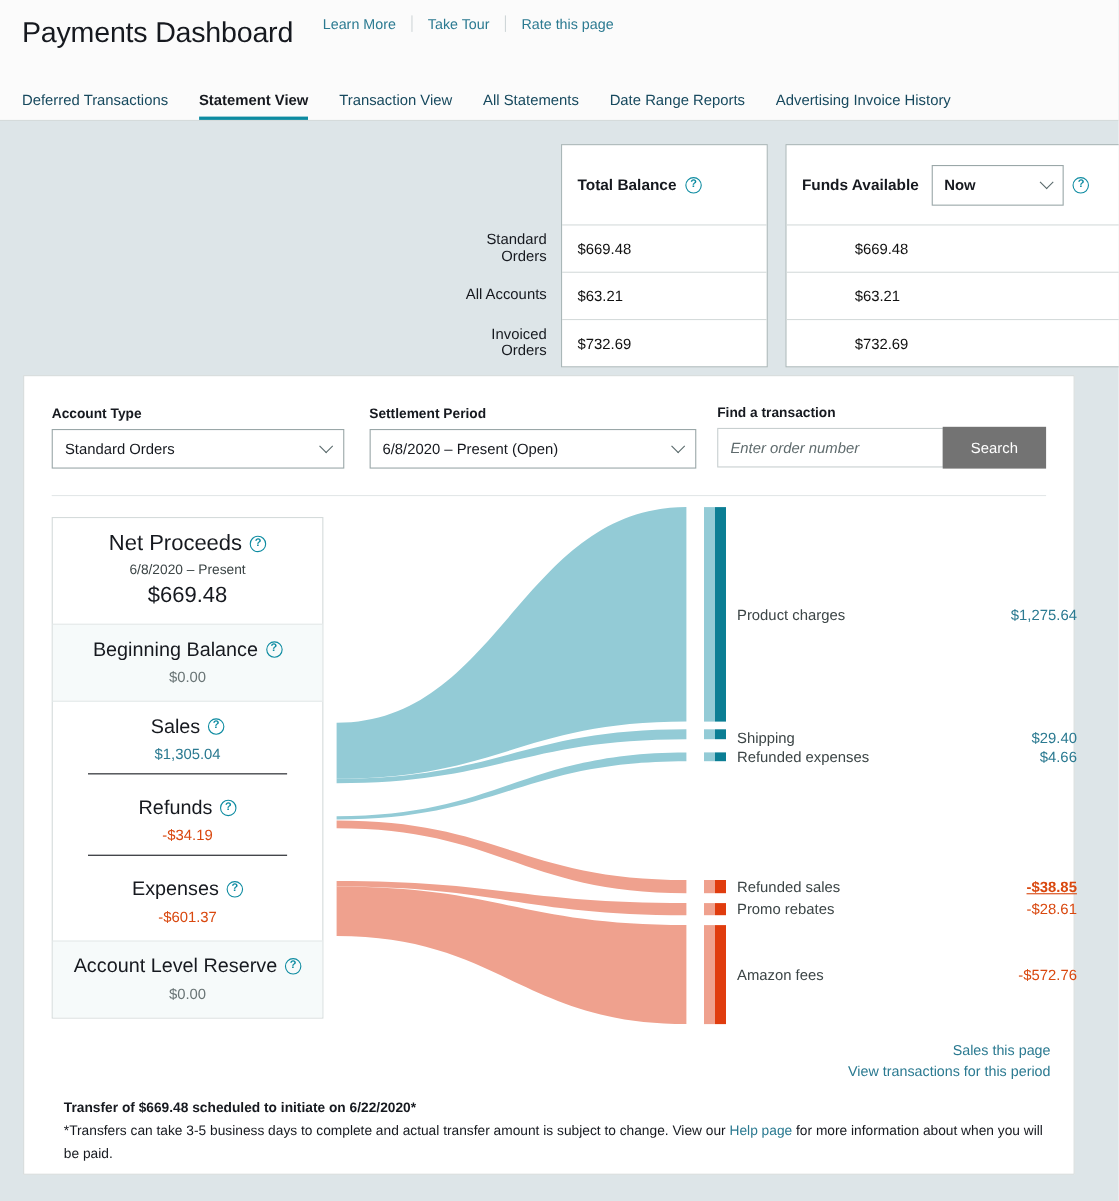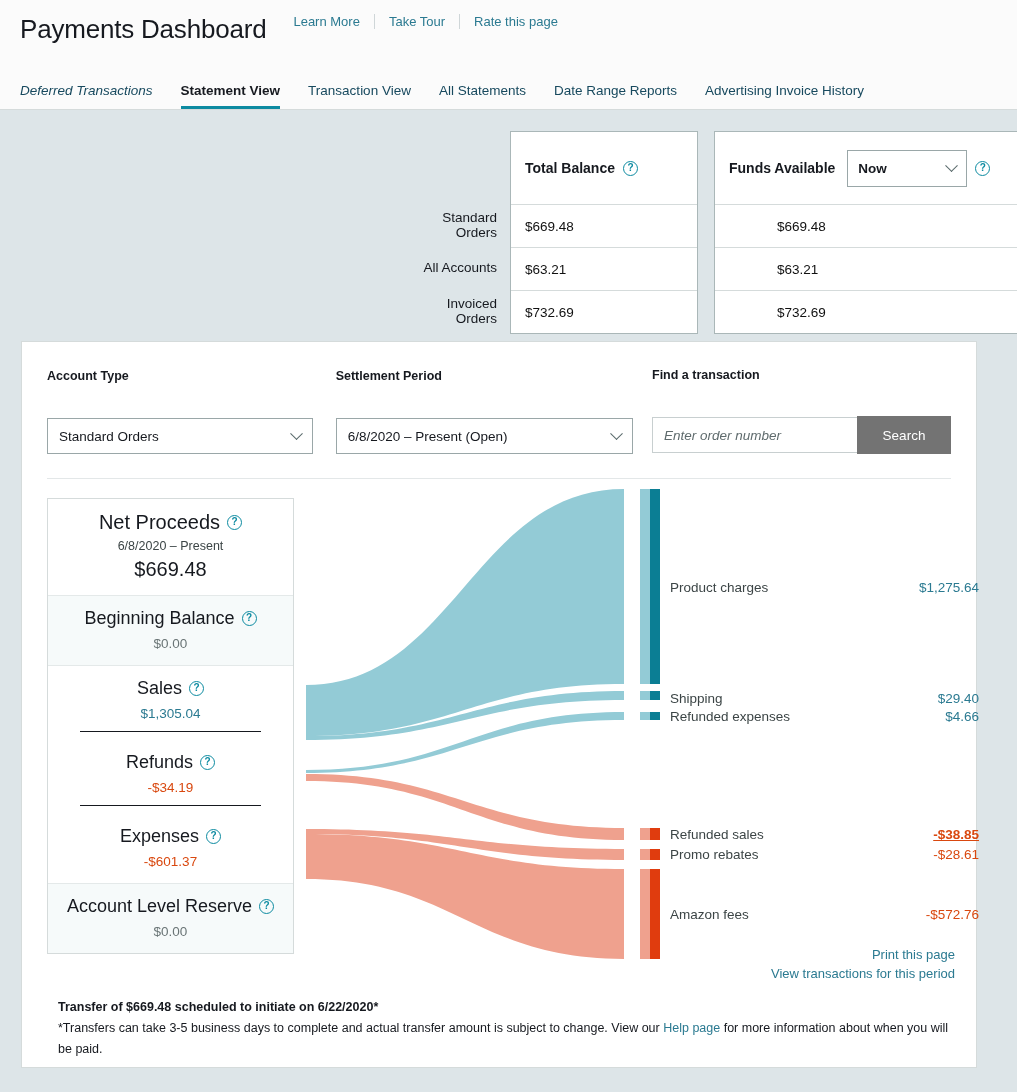--- a/index.html
+++ b/index.html
@@ -56,21 +56,21 @@
     height: 42px;
   }
   .tab {
     font-size: 13.5px;
     color: #17495e;
     padding: 0 14px 11px 14px;
     cursor: pointer;
     position: relative;
     white-space: nowrap;
   }
-  .tab:first-child { padding-left: 0; font-style: italic; }
+  .tab:first-child { padding-left: 0; }
   .tab.active { font-weight: bold; color: #16191f; }
   .tab.active::after {
     content: "";
     position: absolute;
     left: 14px; right: 14px; bottom: 0;
     height: 3px; background: #0d8ba1;
   }
   .tab.active:first-child::after { left: 0; }
   .balance-table {
     position: absolute;
@@ -159,21 +159,21 @@
     padding: 26px 25px 0 25px;
     gap: 0;
     align-items: flex-end;
   }
   .fld-label {
     font-size: 12.5px;
     font-weight: bold;
     color: #16191f;
     margin-bottom: 7px;
   }
-  .fld { display: flex; flex-direction: column; gap: 28px; }
+  .fld { display: flex; flex-direction: column; }
   .select-box {
     height: 36px;
     border: 1px solid #9aa7a8;
     background: #fff;
     display: flex; align-items: center;
     justify-content: space-between;
     padding: 0 11px;
     font-size: 13.5px;
     color: #16191f;
     cursor: pointer;
@@ -461,21 +461,21 @@
         <span class="node-amt red">-$28.61</span>
       </div>
       <div class="node-row" style="top:428px">
         <span class="node-name">Amazon fees</span>
         <span class="node-amt red">-$572.76</span>
       </div>
     </div>
   </div>
 
   <div class="foot-links">
-    <a>Print this page</a>
+    <a>Sales this page</a>
     <a>View transactions for this period</a>
   </div>
 
   <div class="foot-text">
     <div class="bold">Transfer of $669.48 scheduled to initiate on 6/22/2020*</div>
     <div><span>*Transfers can take 3-5 business days to complete and actual transfer amount is subject to change. View our </span><a>Help page</a><span> for more information about when you will be paid.</span></div>
   </div>
 </div>
 
 </body></html>

